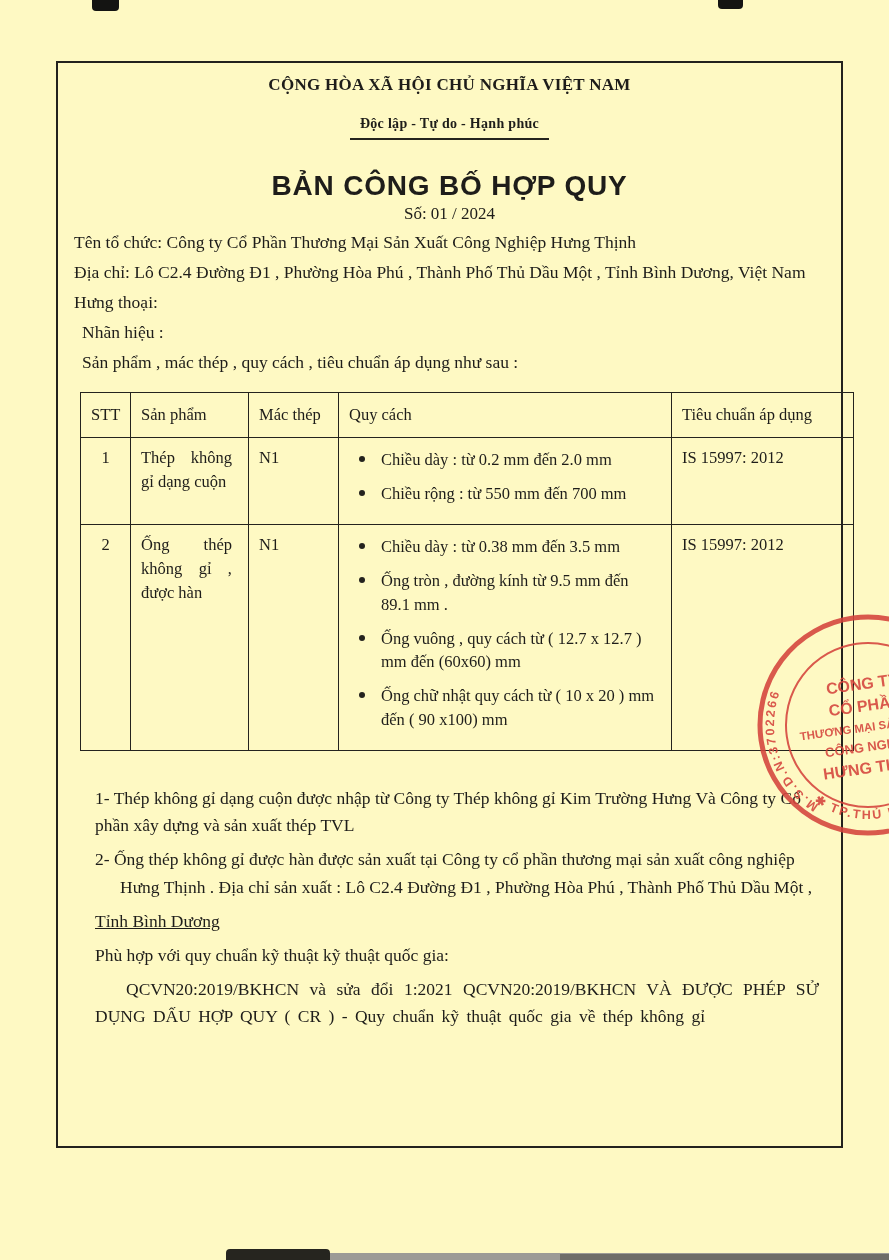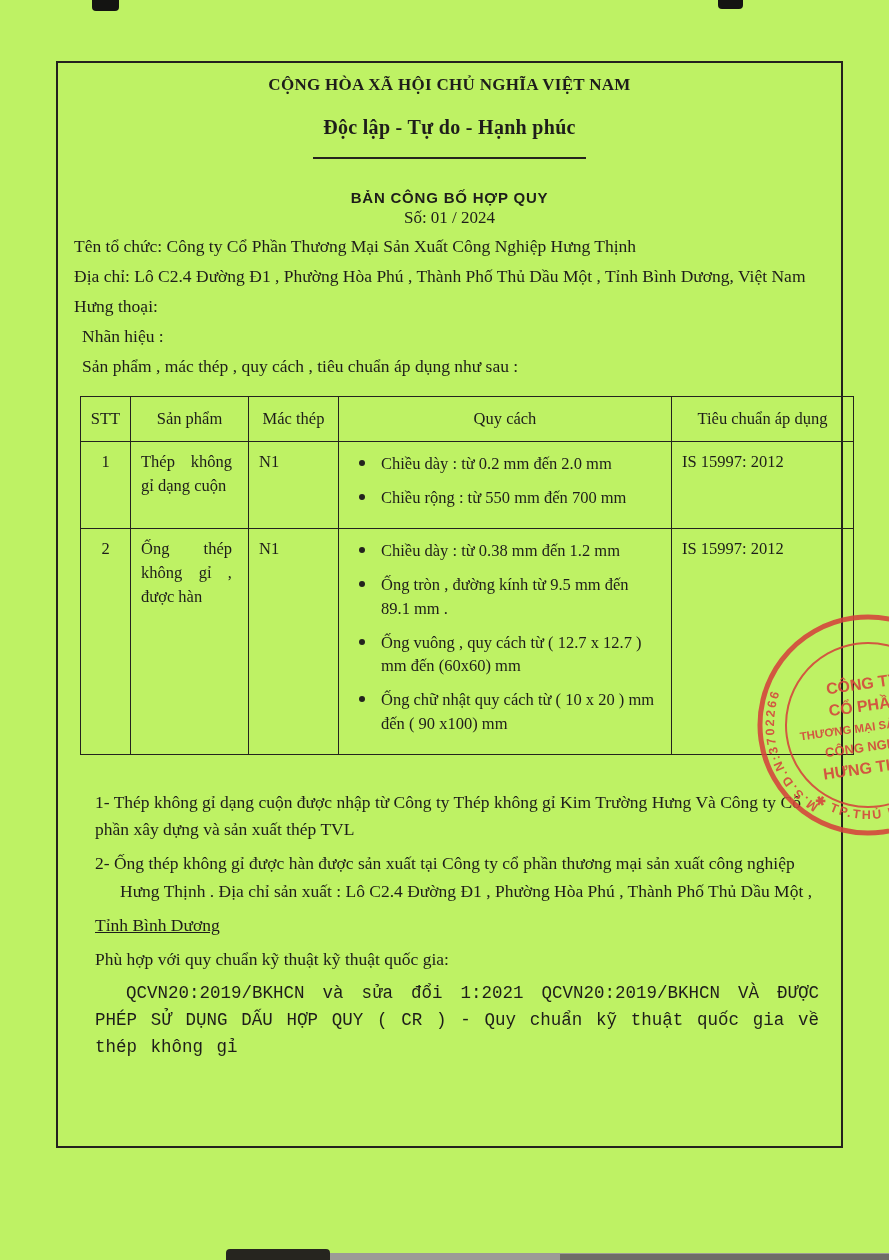--- a/index.html
+++ b/index.html
@@ -1,68 +1,68 @@
 <!DOCTYPE html>
 <html style="--stamp-color: #d5433c;"><head>
 <meta charset="utf-8">
 <style>
   html,body { margin:0; padding:0; background:#e8e8e4; }
   .page {
     position:relative; width:889px; height:1260px; margin:0 auto;
-    background:#bef264; overflow:hidden;
+    background:#fef9c3; overflow:hidden;
     font-family:"Liberation Serif", serif; color:#1e1d1a;
   }
   
   .artifact { position:absolute; background:#222; }
   .a-top1 { left:92px; top:0; width:27px; height:11px; border-radius:0 0 4px 4px; background:#141412; }
   .a-top2 { left:718px; top:0; width:25px; height:9px; border-radius:0 0 4px 4px; background:#141412; }
   .a-bot-gray { left:250px; bottom:0; width:639px; height:7px; background:#9c9b96; }
   .a-bot-dark { left:560px; bottom:0; width:329px; height:6px; background:#6e6d68; }
   .a-bot-black { left:226px; bottom:0; width:104px; height:11px; border-radius:4px 4px 0 0; background:#26251f; }
 
   .frame {
     position:absolute; left:56px; top:61px; width:787px; height:1087px;
     border:2px solid #23221e; box-sizing:border-box; padding:12px 16px;
   }
 
   .nat-header { text-align:center; }
   .nat-line1 { font-size:17px; font-weight:bold; letter-spacing:0.3px; }
   .nat-line2 {
-    display:inline-block; font-size:20px; font-weight:bold; letter-spacing:0.3px;
-    margin-top:3px; padding:0 10px 18px 10px; border-bottom:2px solid #25241e;
+    display:inline-block; font-size:14px; font-weight:bold; letter-spacing:0.3px;
+    margin-top:3px; padding:0 10px 6px 10px; border-bottom:2px solid #25241e;
   }
 
   .doc-title {
     text-align:center; margin-top:30px;
-    font-family:"Liberation Sans", sans-serif; font-size:15px; font-weight:bold; letter-spacing:0.8px;
+    font-family:"Liberation Sans", sans-serif; font-size:28px; font-weight:bold; letter-spacing:0.8px;
   }
   .doc-number { text-align:center; margin-top:2px; font-size:17px; }
 
   .info { margin-top:4px; font-size:17.5px; line-height:1.6; }
   .info p { margin:2px 0; }
   .info .indent { margin-left:8px; }
   .bold { font-weight:bold; }
 
   table.spec { border-collapse:collapse; table-layout:fixed; width:773px; margin:16px 0 0 6px; font-size:16.5px; }
   .spec th, .spec td {
     border:1.6px solid #24231e; padding:8px 10px; vertical-align:top;
     text-align:left; font-weight:normal; line-height:1.45;
   }
-  .spec thead th { padding:10px 0;text-align:center; }
+  .spec thead th { padding:10px 10px; }
   .spec td.c-stt { text-align:center; }
   .spec td.c-sp { text-align:justify; padding-right:16px; }
   .spec td.c-qc { padding-right:16px; }
   .b-item { display:flex; margin:2px 0 10px 8px; }
   .b-dot { width:6px; height:6px; border-radius:50%; background:#24231e; margin:8px 16px 0 2px; flex:0 0 6px; }
 
   .notes { margin:34px 6px 0 21px; font-size:17.5px; line-height:1.55; }
   .notes p { margin:7px 0; }
   .note-hang { padding-left:25px; text-indent:-25px; }
   .province { margin-left:-12px;text-decoration:underline; }
-  .conformity-detail { margin-left:-31px; text-indent:31px; text-align:justify; word-spacing:3px;font-family:Liberation Mono, monospace; }
+  .conformity-detail { margin-left:-31px; text-indent:31px; text-align:justify; word-spacing:3px; }
 
   
   .stamp {
     position:absolute; left:748px; top:605px; width:240px; height:240px;
     color:var(--stamp-color, #d5433c); opacity:0.88; z-index:5; pointer-events:none;
   }
   .stamp svg { display:block; }
 </style>
 </head>
 <body>
@@ -127,21 +127,21 @@
           </td>
           <td>IS 15997: 2012</td>
         </tr>
         <tr>
           <td class="c-stt">2</td>
           <td class="c-sp">Ống thép không gỉ , được hàn</td>
           <td>N1</td>
           <td class="c-qc">
             <div class="b-item">
                 <span class="b-dot"></span>
-                <span>Chiều dày : từ 0.38 mm đến 1.2 mm</span>
+                <span>Chiều dày : từ 0.38 mm đến 3.5 mm</span>
               </div>
             <div class="b-item">
                 <span class="b-dot"></span>
                 <span>Ống tròn , đường kính từ 9.5 mm đến 89.1 mm .</span>
               </div>
             <div class="b-item">
                 <span class="b-dot"></span>
                 <span>Ống vuông , quy cách từ ( 12.7 x 12.7 ) mm đến (60x60) mm</span>
               </div>
             <div class="b-item">

